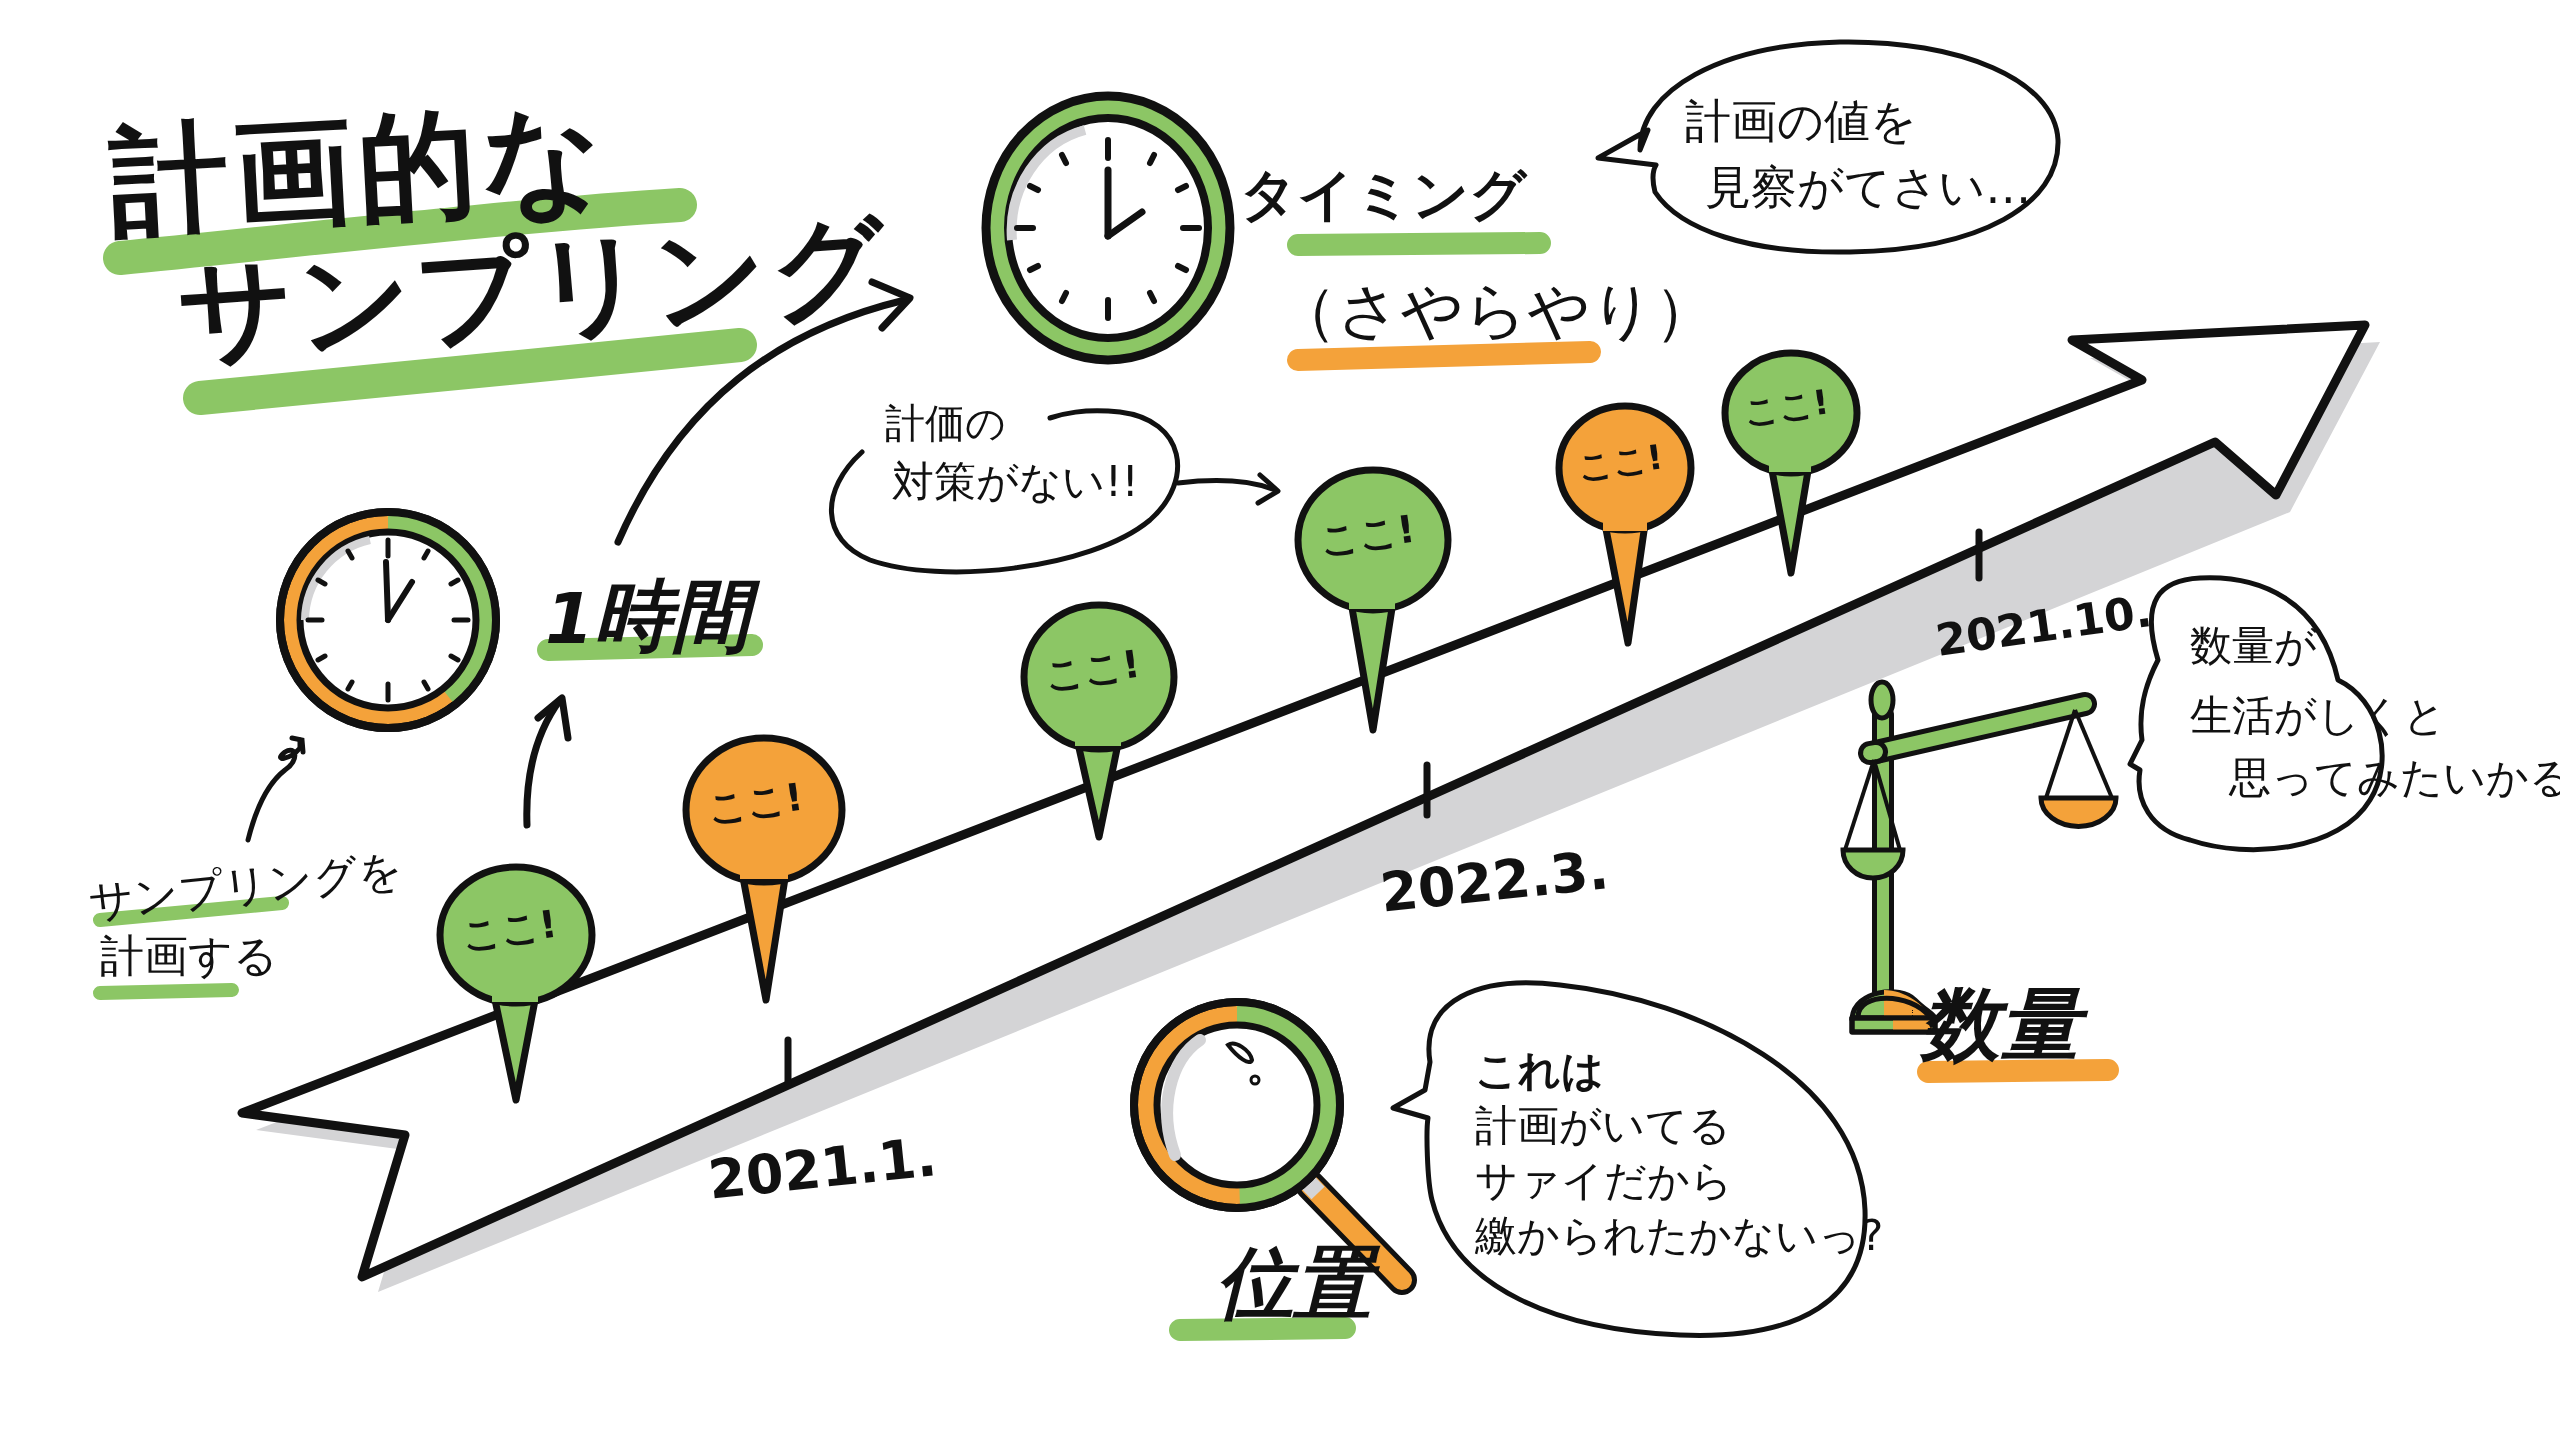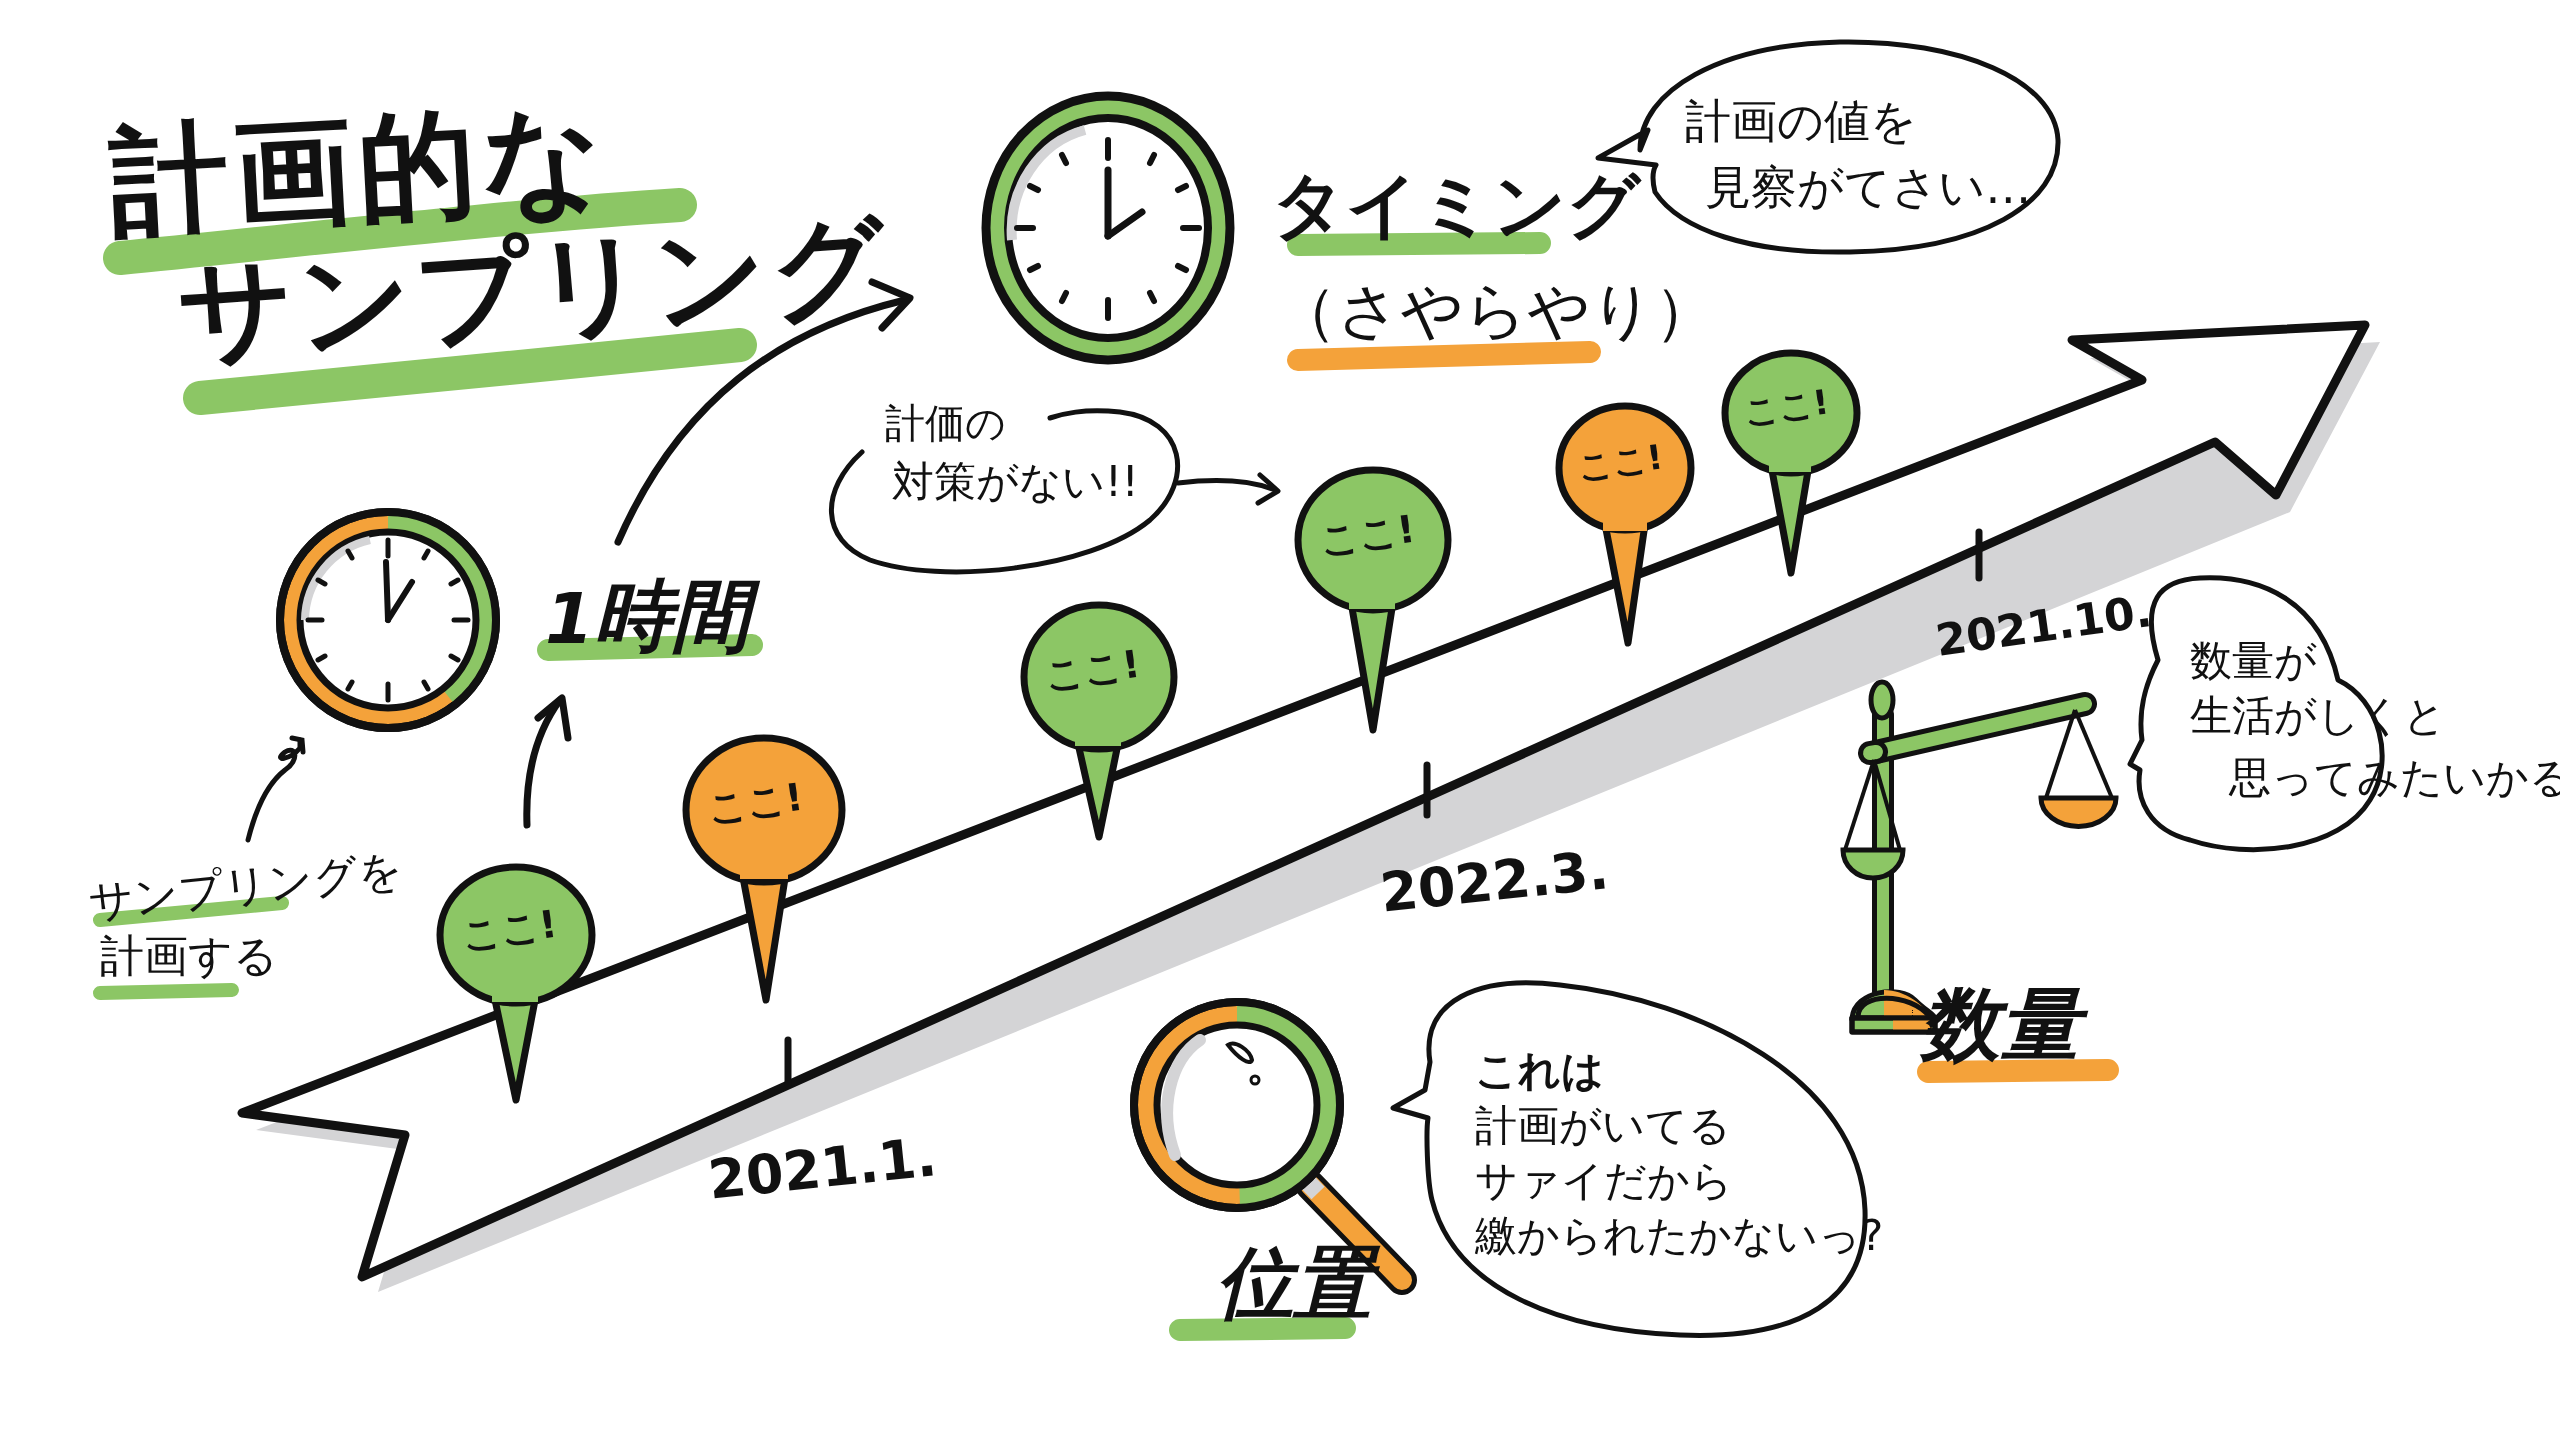--- a/index.html
+++ b/index.html
@@ -198,30 +198,30 @@
 <div class="pin-text" style="left:1744px;top:385px;font-size:34px;">ここ!</div>
 
 <div class="t date" style="left:708px;top:1135px;transform:rotate(-6deg);">2021.1.</div>
 <div class="t date" style="left:1380px;top:848px;transform:rotate(-6deg);">2022.3.</div>
 <div class="t date" style="left:1935px;top:598px;font-size:44px;transform:rotate(-8deg);">2021.10.</div>
 
 <div class="t lbl-big" style="left:545px;top:568px;"><span style="font-size:70px;">1</span><span>時間</span></div>
 <div class="t" style="left:88px;top:858px;font-size:44px;font-weight:normal;transform:rotate(-6deg);">サンプリングを</div>
 <div class="t" style="left:100px;top:928px;font-size:44px;font-weight:normal;">計画する</div>
 
-<div class="t" style="left:1272px;top:160px;font-size:72px;">タイミング</div>
+<div class="t" style="left:1240px;top:160px;font-size:56px;">タイミング</div>
 <div class="t" style="left:1275px;top:272px;font-size:62px;font-weight:normal;">（さやらやり）</div>
 <div class="t bubble-text" style="left:1685px;top:92px;">計画の値を</div>
 <div class="t bubble-text" style="left:1705px;top:158px;">見察がてさい…</div>
 
 <div class="t" style="left:885px;top:398px;font-size:40px;font-weight:normal;">計価の</div>
 <div class="t" style="left:892px;top:456px;font-size:42px;font-weight:normal;">対策がない!!</div>
 
 <div class="t lbl-big" style="left:1920px;top:975px;font-size:80px;">数量</div>
-<div class="t" style="left:2190px;top:620px;font-size:42px;font-weight:normal;margin-top:15px;">数量が</div>
+<div class="t" style="left:2190px;top:620px;font-size:42px;font-weight:normal;">数量が</div>
 <div class="t" style="left:2190px;top:690px;font-size:42px;font-weight:normal;">生活がしくと</div>
 <div class="t" style="left:2190px;top:752px;font-size:42px;font-weight:normal;margin-left:39px;">思ってみたいかる</div>
 
 <div class="t lbl-big" style="left:1216px;top:1235px;">位置</div>
 <div class="t" style="left:1475px;top:1045px;font-size:42px;font-weight:bold;">これは</div>
 <div class="t" style="left:1475px;top:1100px;font-size:42px;font-weight:normal;text-align:center;">計画がいてる</div>
 <div class="t" style="left:1475px;top:1155px;font-size:42px;font-weight:normal;">サァイだから</div>
 <div class="t" style="left:1475px;top:1210px;font-size:42px;font-weight:normal;">繳かられたかないっ?</div>
 
 </body></html>

